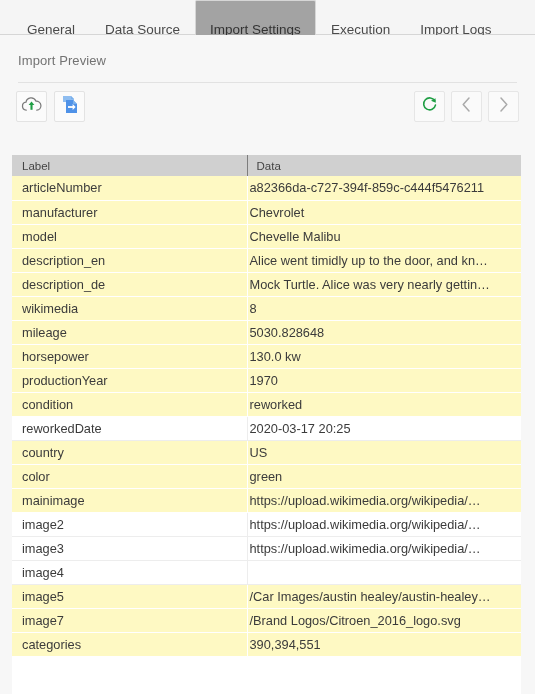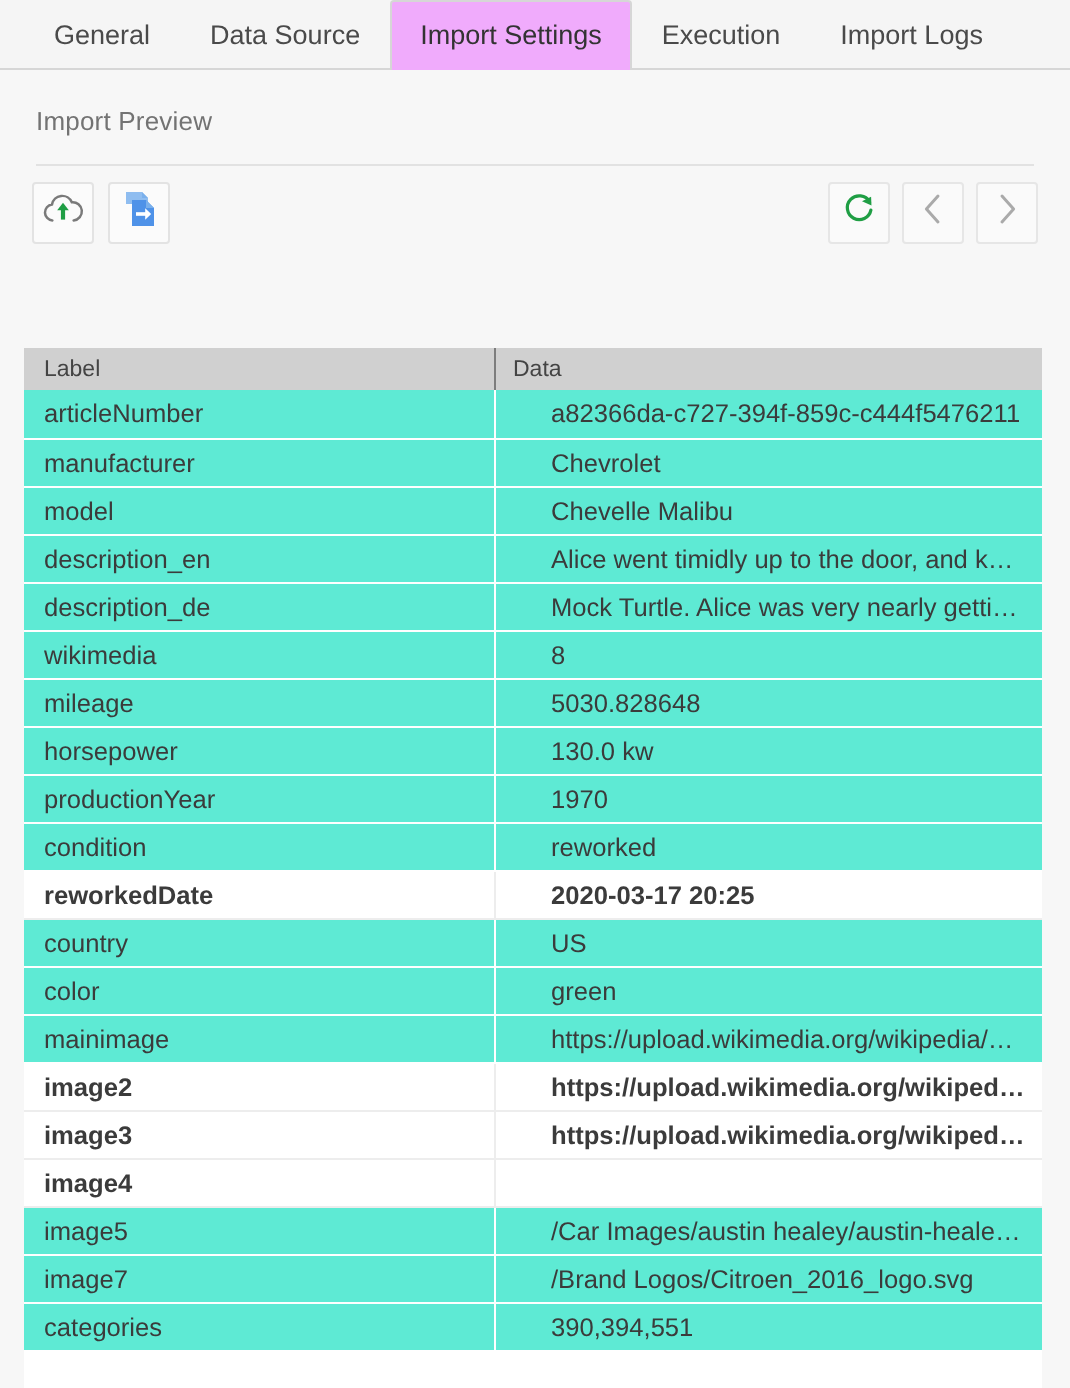--- a/index.html
+++ b/index.html
@@ -21,31 +21,31 @@
     background: #f5f5f5;
     border-bottom: 1px solid #d6d6d6;
     display: flex;
     align-items: flex-end;
     padding-left: 12px;
   }
   .tab {
     position: relative;
     height: 34px;
     line-height: 33px;
-    padding: 0 14px;
+    padding: 12px 14px;
     font-size: 13.5px;
     color: #4a4a4a;
     white-space: nowrap;
     border: 1px solid transparent;
     border-bottom: none;
     cursor: pointer;
     background: transparent;
   }
   .tab.active {
-    background: #f0abfc;
+    background: #a3a3a3;
     border-color: #d6d6d6;
     color: #333;
     margin-bottom: -1px;
     height: 35px;
     line-height: 34px;
     border-radius: 2px 2px 0 0;
   }
 
   
   .panel {
@@ -87,21 +87,21 @@
     align-items: center;
     justify-content: center;
     cursor: pointer;
     padding: 0;
   }
   .tbtn.plain { border-color: #e6e6e6; background: #fafafa; }
 
   
   .grid-wrap {
     position: absolute;
-    top: 139px;
+    top: 120px;
     left: 12px;
     width: 509px;
     bottom: 0;
     overflow: hidden;
     background: #ffffff;
   }
   table.grid {
     width: 100%;
     border-collapse: collapse;
     table-layout: fixed;
@@ -130,23 +130,23 @@
     padding: 0 8px 0 10px;
     color: #3b3b3b;
     border-bottom: 1px solid #ffffff;
     border-right: 1px solid #ffffff;
     overflow: hidden;
     white-space: nowrap;
     text-overflow: ellipsis;
     font-size: 12.8px;
     vertical-align: middle;
   }
-  table.grid tbody tr.green td { background: #5eead4; }
-  table.grid tbody tr.white td { background: #ffffff; border-bottom-color: #ededed; border-right-color: #ededed; font-weight: bold; }
-  table.grid tbody td.td-data { padding-left: 28px; }
+  table.grid tbody tr.green td { background: #fef9c3; }
+  table.grid tbody tr.white td { background: #ffffff; border-bottom-color: #ededed; border-right-color: #ededed; }
+  table.grid tbody td.td-data { padding-left: 2px; }
 </style>
 </head>
 <body>
 
 <div class="tabbar">
   <div class="tab">General</div>
   <div class="tab">Data Source</div>
   <div class="tab active">Import Settings</div>
   <div class="tab">Execution</div>
   <div class="tab">Import Logs</div>

